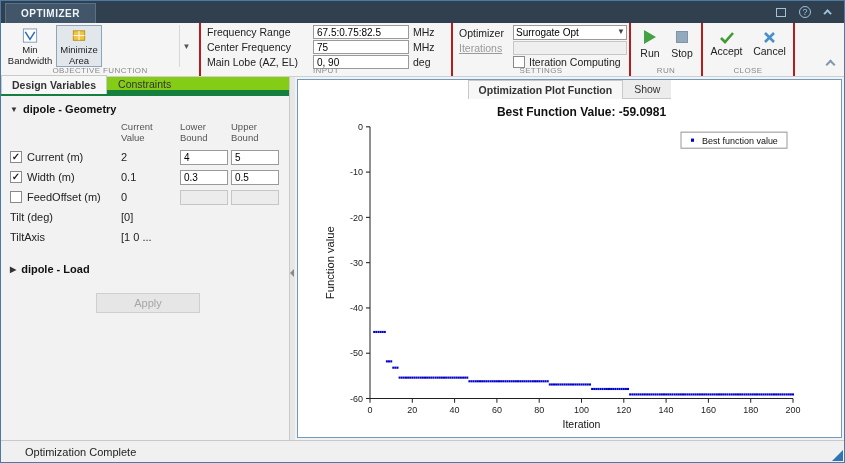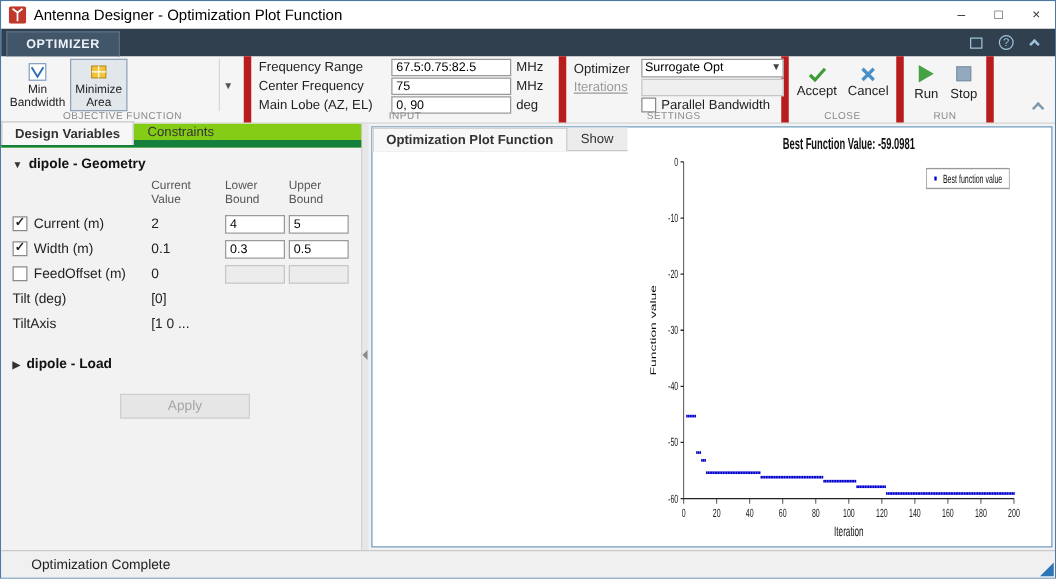--- a/index.html
+++ b/index.html
@@ -18,21 +18,21 @@
   .tabstrip { height:22px; background:#30404f; display:flex; align-items:flex-end; flex:0 0 auto; position:relative; }
   .ts-tab { height:20px; margin-left:4px; padding:0 15px; background:#42566a; border:1px solid #5a7084; border-bottom:none; color:#eef3f8; font-size:10px; font-weight:bold; letter-spacing:.5px; line-height:19px; }
   .ts-icons { position:absolute; right:8px; top:0; height:22px; display:flex; align-items:center; gap:10px; }
   .ts-ic { width:14px; height:14px; display:flex; align-items:center; justify-content:center; color:#9dc2da; font-size:10px; }
   .ts-ic .sq { width:10px; height:9px; border:1px solid #9dc2da; background:transparent; }
   .ts-ic .circ { width:12px; height:12px; border:1px solid #9dc2da; border-radius:50%; font-size:9px; line-height:10px; text-align:center; color:#9dc2da; }
   .chev-up { width:6px; height:6px; border-left:2px solid #9dc2da; border-top:2px solid #9dc2da; transform:rotate(45deg) translateY(2px); }
 
   
   .ribbon { height:54px; background:#f5f5f5; border-bottom:1px solid #cfcfcf; display:flex; flex:0 0 auto; }
-  .rsec { position:relative; border-right:6px solid #b91c1c; padding:2px 6px 11px 6px; }
+  .rsec { position:relative; border-right:2px solid #b91c1c; padding:2px 6px 11px 6px; }
   .rsec-label { position:absolute; bottom:1px; left:0; right:0; text-align:center; font-size:8px; color:#8a8a8a; letter-spacing:.4px; }
   .sec-objective { width:200px; display:flex; gap:3px; }
   .gal-btn { width:46px; height:42px; display:flex; flex-direction:column; align-items:center; justify-content:flex-start; padding-top:2px; border:1px solid transparent; font-size:9.5px; line-height:1.1; text-align:center; color:#222; }
   .gal-btn.pressed { background:#e2e7ec; border:1px solid #8fa4b8;justify-content:center; }
   .gal-icon { width:16px; height:16px; margin-bottom:2px; }
   .gal-drop { width:14px; height:42px; margin-left:auto; border-left:1px solid #d8d8d8; display:flex; align-items:center; justify-content:center; color:#555; font-size:8px; }
   .sec-input { width:252px; }
   .in-grid { display:grid; grid-template-columns:102px 96px 26px; column-gap:4px; row-gap:1px; align-items:center; }
   .in-grid .lbl { font-size:10.5px; color:#222; white-space:nowrap; }
   .fld { height:14px; border:1px solid #9a9a9a; background:#fff; font-size:10px; padding:0 3px; width:100%; font-family:"Liberation Sans",sans-serif; }
@@ -70,47 +70,35 @@
   .vrow .c2 { font-size:11px; color:#222; }
   .bnd { width:100%; height:15px; border:1px solid #9a9a9a; background:#fff; font-size:10px; padding:0 3px; font-family:"Liberation Sans",sans-serif; }
   .bnd:disabled { background:#ececec; border-color:#c6c6c6; }
   .load-head { margin-top:16px; }
   .apply-btn { margin:12px 0 0 86px; width:104px; height:20px; background:#e6e6e6; border:1px solid #cfcfcf; color:#a6a6a6; font-size:11px; font-family:"Liberation Sans",sans-serif; }
 
   .splitter { width:5px; flex:0 0 auto; background:#e7e7e7; position:relative; }
   .split-handle { position:absolute; top:53%; left:0; width:0; height:0; border-top:4px solid transparent; border-bottom:4px solid transparent; border-right:4px solid #8a8a8a; }
 
   .right-panel { flex:1; min-width:0; padding:2px; display:flex; }
-  .figure-panel { flex:1; border:1px solid #6d9cc0; background:#fff; display:flex; min-width:0; }
+  .figure-panel { flex:1; border:1px solid #6d9cc0; background:#fff; display:flex; flex-direction:column; min-width:0;align-items:center; }
   .fig-tabs { height:19px; background:#ececec; border-bottom:1px solid #c9c9c9; display:flex; align-items:flex-end; flex:0 0 auto; }
   .plot-area { flex:1; min-height:0; position:relative; }
   .plot-area svg { width:100%; height:100%; display:block; }
 
   
   .statusbar { height:22px; background:#f0f0f0; border-top:1px solid #c9c9c9; display:flex; align-items:center; padding-left:24px; flex:0 0 auto; position:relative; }
   .status-text { font-size:11px; color:#222; }
   .grip { position:absolute; right:1px; bottom:1px; width:0; height:0; border-left:11px solid transparent; border-bottom:11px solid #2e75b6; }
 </style>
 </head>
 <body>
 
 <div class="window">
 
-  <div class="titlebar">
-    <svg class="app-icon" viewBox="0 0 14 14">
-      <rect x="0" y="0" width="14" height="14" rx="2" fill="#c0392b"></rect>
-      <path d="M7 12 L7 5 M7 5 L3 2 M7 5 L11 2" stroke="#fff" stroke-width="1.4" fill="none"></path>
-    </svg>
-    <span class="title-text">Antenna Designer - Optimization Plot Function</span>
-    <div class="win-controls">
-      <div class="win-btn">–</div>
-      <div class="win-btn">□</div>
-      <div class="win-btn">×</div>
-    </div>
-  </div>
 
   <div class="tabstrip">
     <div class="ts-tab">OPTIMIZER</div>
     <div class="ts-icons">
       <div class="ts-ic">
           <span class="sq"></span>
         </div>
       <div class="ts-ic">
           <span class="circ">?</span>
         </div>
@@ -167,52 +155,52 @@
           </select>
           <span class="arr">▼</span>
         </div>
 
         <span class="lbl-dis">Iterations</span>
         <input class="fld" disabled="" value="" style="">
 
         <span></span>
         <label class="chkrow">
           <input type="checkbox" class="cb" style="">
-          <span style="font-size:10.5px">Parallel Bandwidth</span>
+          <span style="font-size:10.5px">Iteration Computing</span>
         </label>
       </div>
       <div class="rsec-label">SETTINGS</div>
+    </div>
+
+    <div class="rsec sec-run">
+      <div class="tool-btn">
+        <span class="run-tri"></span>
+        <span>Run</span>
+      </div>
+      <div class="tool-btn">
+        <span class="stop-sq"></span>
+        <span>Stop</span>
+      </div>
+      <div class="rsec-label">RUN</div>
     </div>
 
     <div class="rsec sec-close">
       <div class="tool-btn" style="width:40px">
         <svg width="16" height="15" viewBox="0 0 16 15">
           <path d="M2 8 L6 12 L14 3" stroke="#3f9c35" stroke-width="2.6" fill="none"></path>
         </svg>
         <span>Accept</span>
       </div>
       <div class="tool-btn" style="width:40px">
         <svg width="15" height="15" viewBox="0 0 15 15">
           <path d="M3 3 L12 12 M12 3 L3 12" stroke="#4a90c8" stroke-width="2.6" fill="none"></path>
         </svg>
         <span>Cancel</span>
       </div>
       <div class="rsec-label">CLOSE</div>
-    </div>
-
-    <div class="rsec sec-run">
-      <div class="tool-btn">
-        <span class="run-tri"></span>
-        <span>Run</span>
-      </div>
-      <div class="tool-btn">
-        <span class="stop-sq"></span>
-        <span>Stop</span>
-      </div>
-      <div class="rsec-label">RUN</div>
     </div>
 
     <div class="rsec ribbon-rest">
       <div class="collapse-chev"></div>
     </div>
   </div>
 
   <div class="main">
 
     <div class="left-panel">

